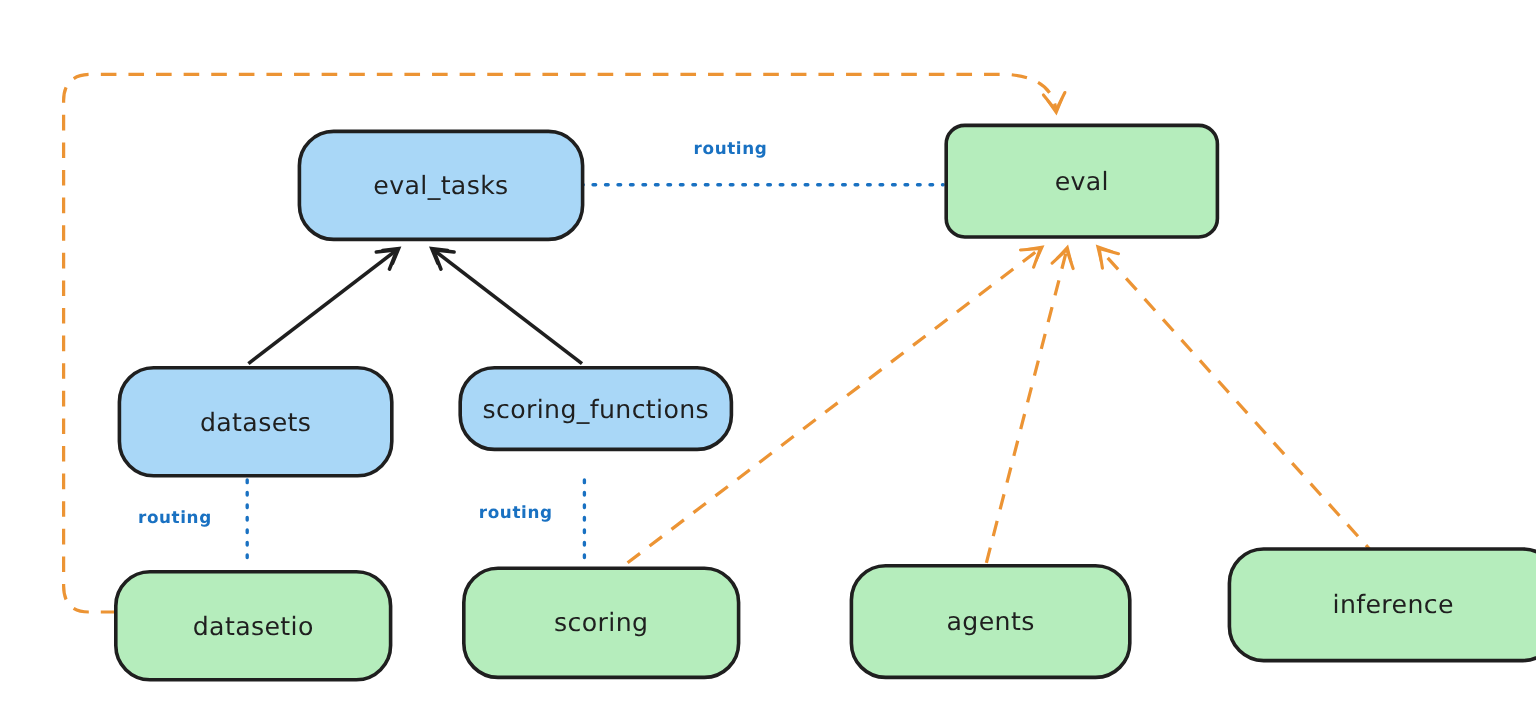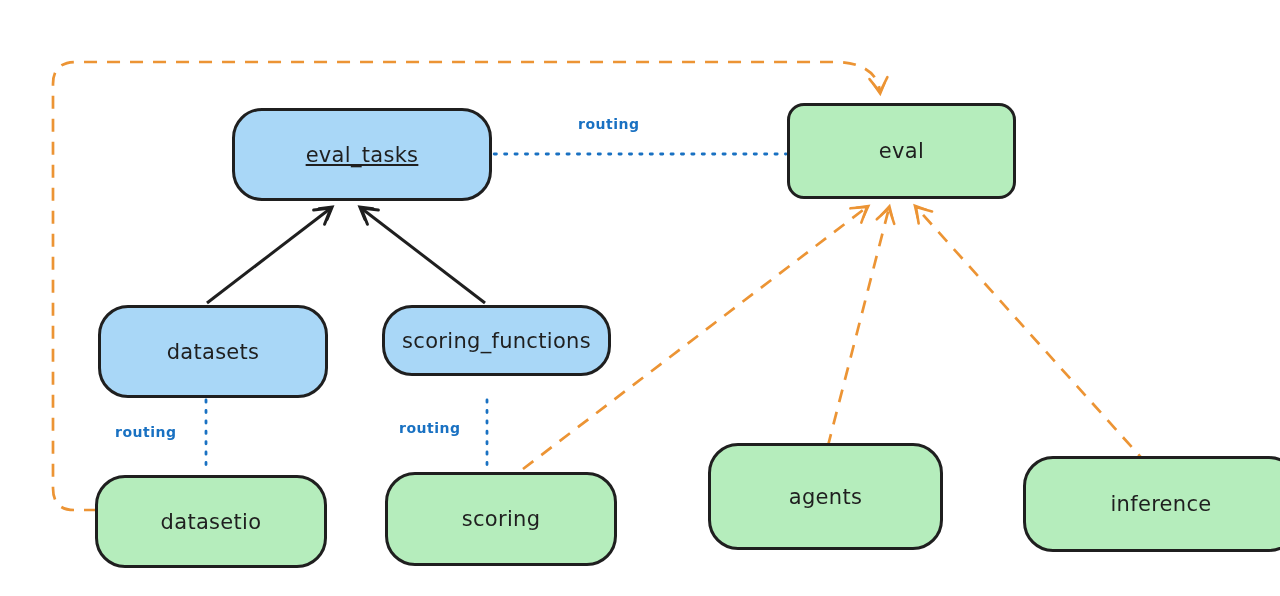--- a/index.html
+++ b/index.html
@@ -32,27 +32,27 @@
     border: 3px solid #1f1f1f;
     border-radius: 30px;
     font-size: 21px;
     color: #1f1f1f;
     letter-spacing: 0.3px;
     box-sizing: border-box;
   }
   .node.blue  { background: #a9d7f7; }
   .node.green { background: #b5edbc; }
 
-  #node-eval-tasks        { left: 232px; top: 108px; width: 260px; height: 93px; text-decoration: underline; }
+  #node-eval-tasks        { left: 248px; top: 108px; width: 239px; height: 93px; }
   #node-eval              { left: 787px; top: 103px; width: 229px; height: 96px; border-radius: 17px; }
   #node-datasets          { left:  98px; top: 305px; width: 230px; height: 93px; }
   #node-scoring-functions { left: 382px; top: 305px; width: 229px; height: 71px; }
   #node-datasetio         { left:  95px; top: 475px; width: 232px; height: 93px; }
   #node-scoring           { left: 385px; top: 472px; width: 232px; height: 94px; }
-  #node-agents            { left: 708px; top: 443px; width: 235px; height: 107px; }
+  #node-agents            { left: 708px; top: 470px; width: 235px; height: 96px; }
   #node-inference         { left: 1023px; top: 456px; width: 276px; height: 96px; }
 
   .edge-label {
     position: absolute;
     z-index: 3;
     color: #1971c2;
     font-size: 14px;
     font-weight: 600;
     letter-spacing: 0.5px;
   }

